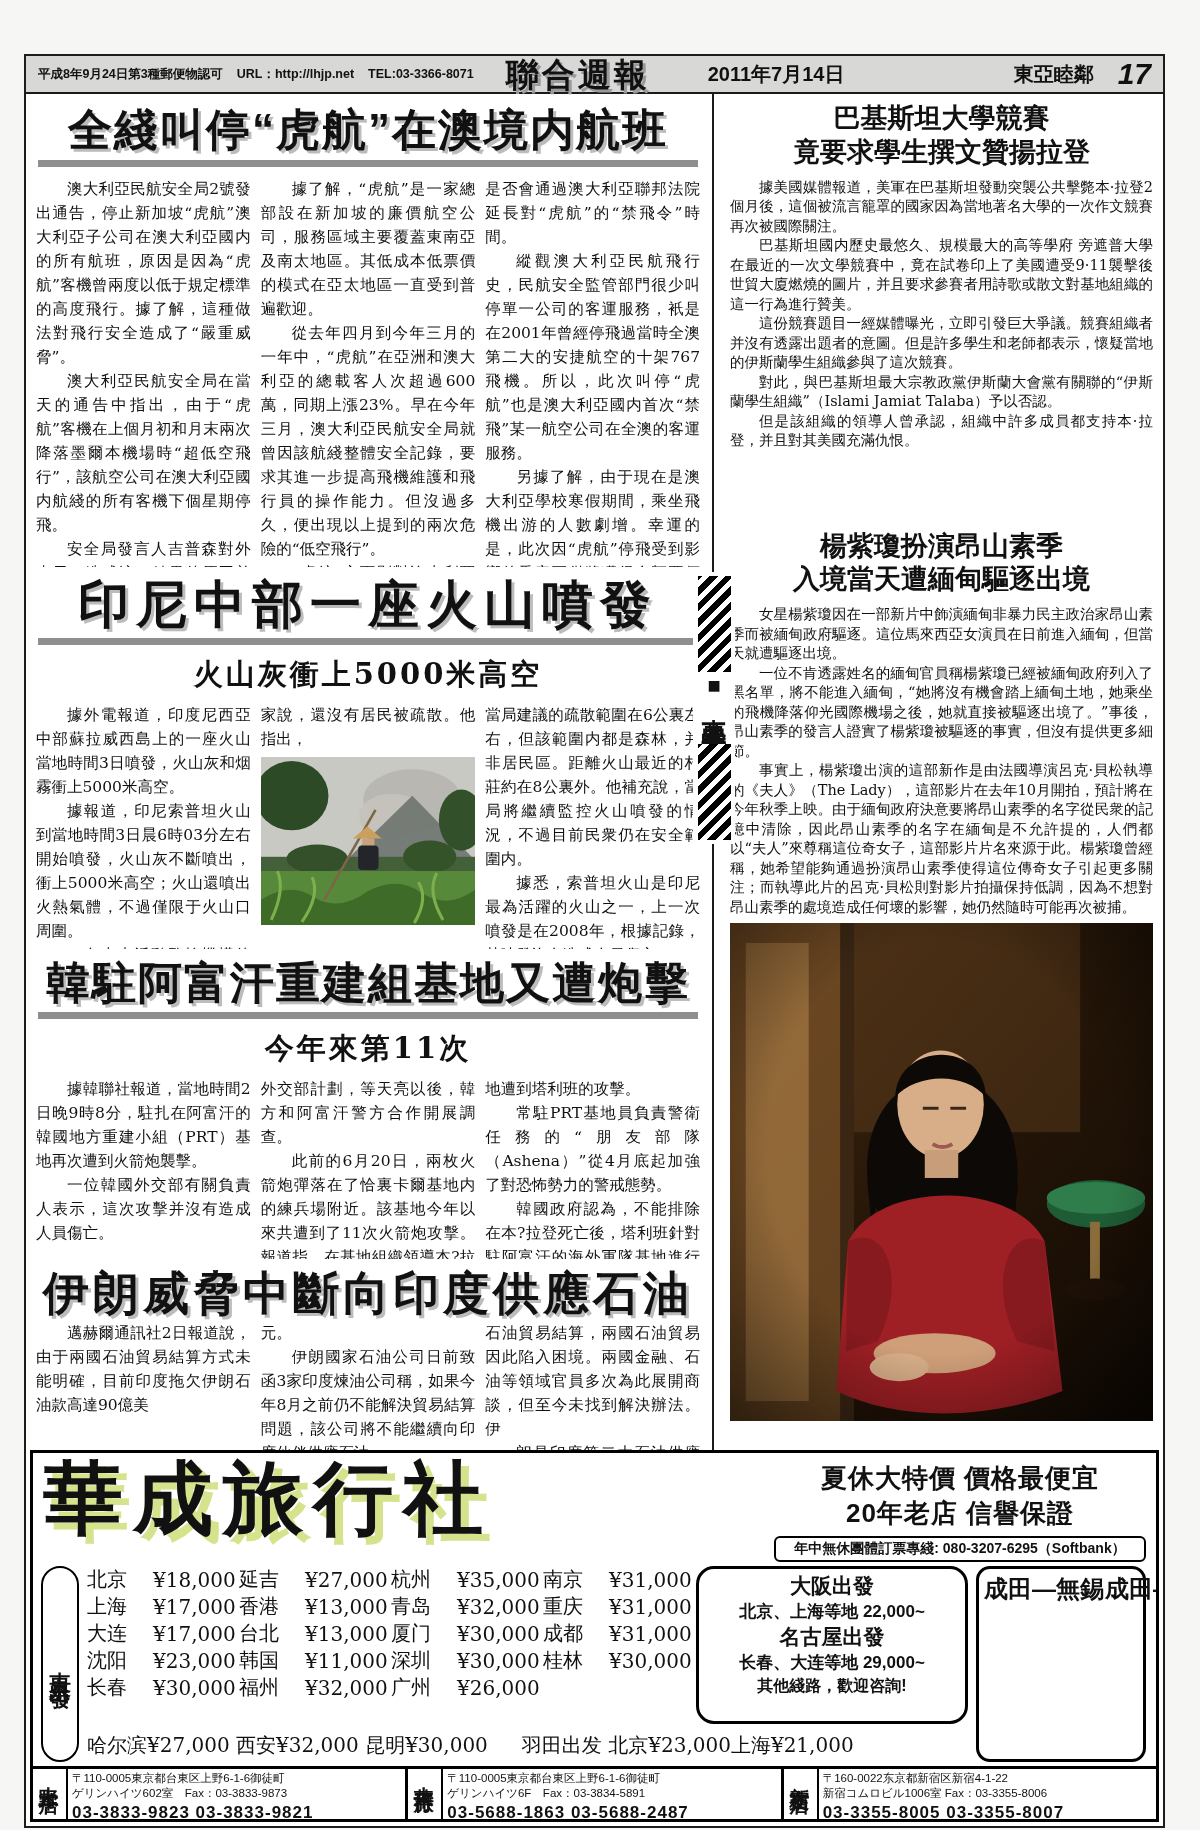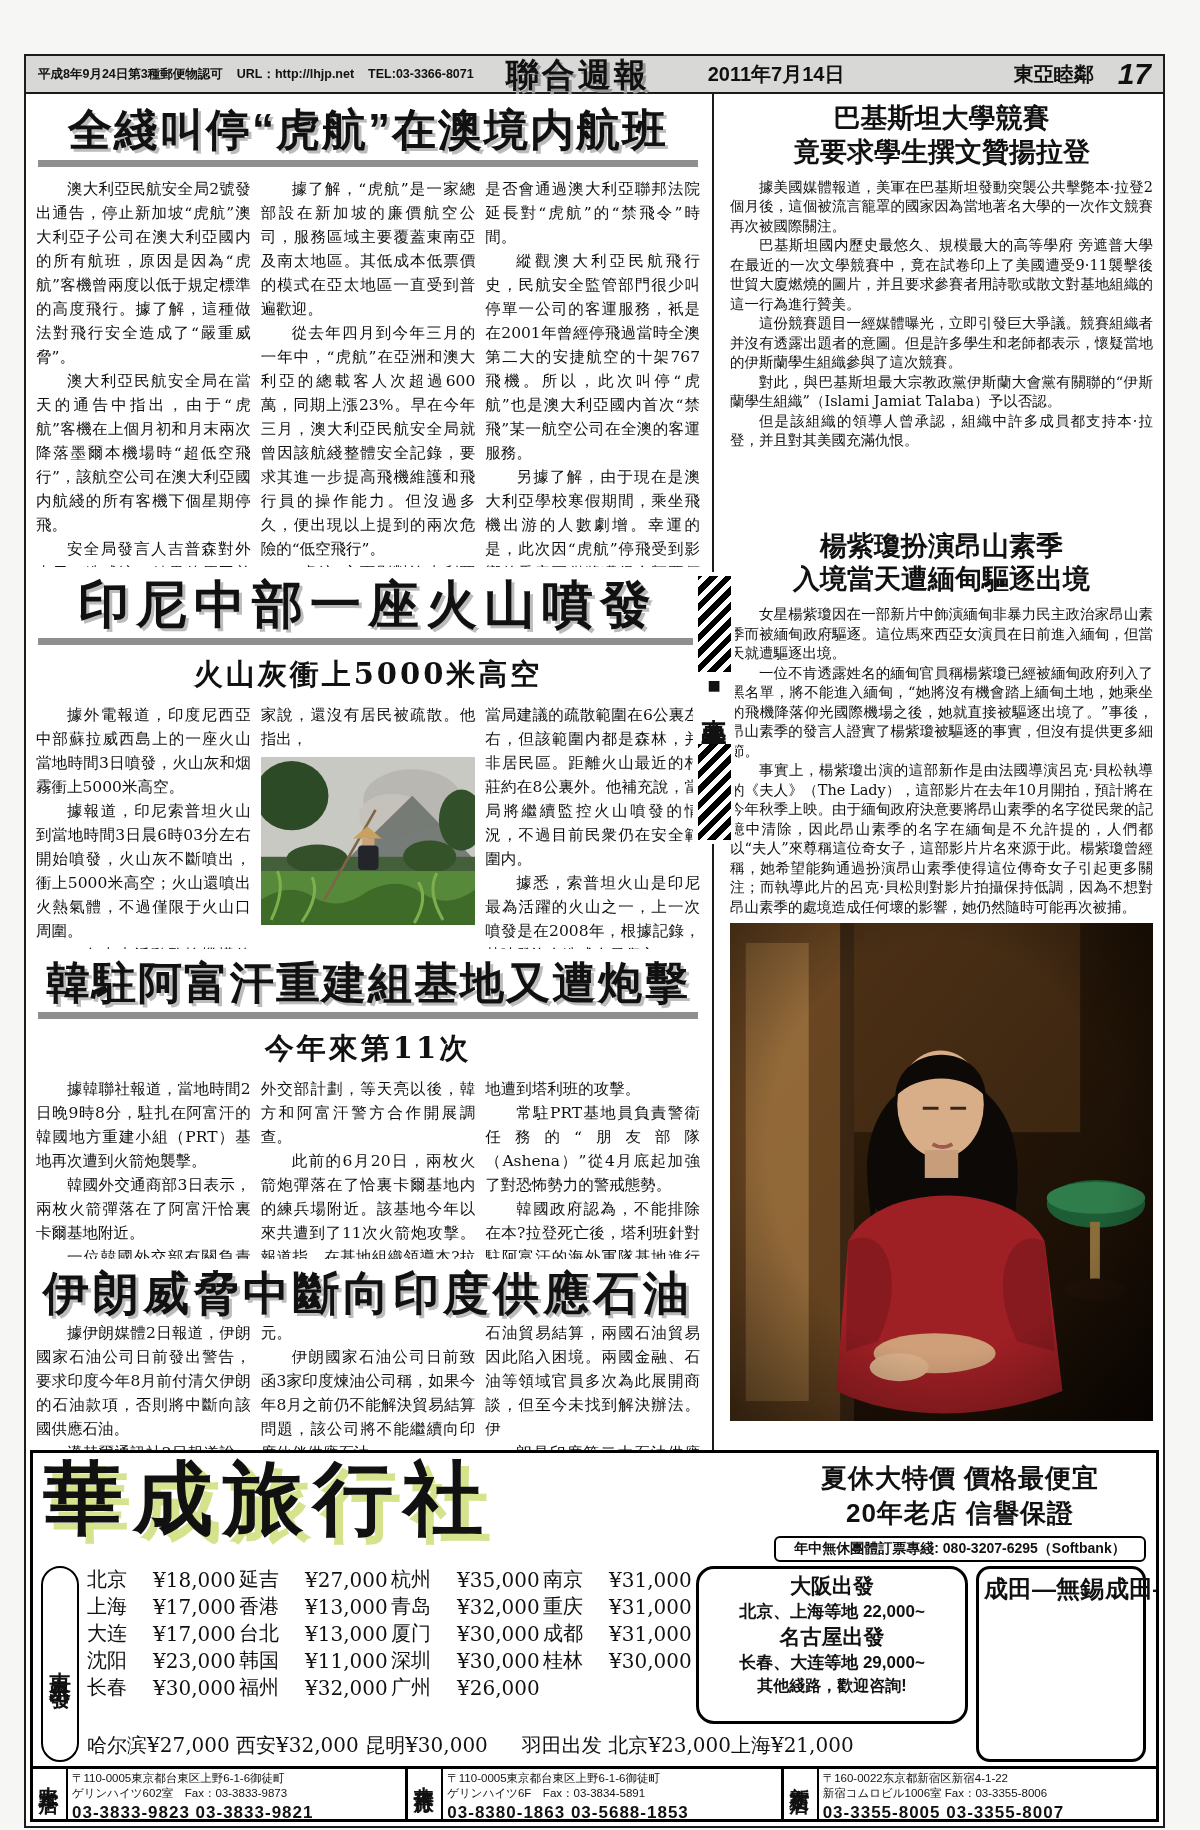--- a/index.html
+++ b/index.html
@@ -166,39 +166,37 @@
         </div>
       </article>
 
       <article class="korea">
         <h1 class="big">韓駐阿富汗重建組基地又遭炮擊</h1>
         <div class="h-rule"></div>
         <h2 class="sub">今年來第11次</h2>
         <div class="cols">
           <div class="col">
               <p>據韓聯社報道，當地時間2日晚9時8分，駐扎在阿富汗的韓國地方重建小組（PRT）基地再次遭到火箭炮襲擊。</p>
-              <p>韓國外交通商部3日表示，兩枚火箭彈落在了阿富汗恰裏卡爾基地附近。</p>
               <p>一位韓國外交部有關負責人表示，這次攻擊并沒有造成人員傷亡。</p>
             </div>
           <div class="col">
             <p class="cont">外交部計劃，等天亮以後，韓方和阿富汗警方合作開展調查。</p>
             <div class="paras"><p>此前的6月20日，兩枚火箭炮彈落在了恰裏卡爾基地内的練兵場附近。該基地今年以來共遭到了11次火箭炮攻擊。報道指，在基地組織領導本?拉登死亡後，這是第6次。</p></div>
           </div>
           <div class="col">
             <p class="cont">地遭到塔利班的攻擊。</p>
             <div class="paras"><p>常駐PRT基地員負責警衛任務的“朋友部隊（Ashena）”從4月底起加強了對恐怖勢力的警戒態勢。</p><p>韓國政府認為，不能排除在本?拉登死亡後，塔利班針對駐阿富汗的海外軍隊基地進行報復性攻擊的可能性，因此正在密切關注事態發展。</p></div>
           </div>
         </div>
       </article>
 
       <article class="iran">
         <h1 class="big">伊朗威脅中斷向印度供應石油</h1>
         <div class="cols">
           <div class="col">
-              <p>據伊朗媒體2日報道，伊朗國家石油公司日前發出警告，要求印度今年8月前付清欠伊朗的石油款項，否則將中斷向該國供應石油。</p>
               <p>邁赫爾通訊社2日報道說，由于兩國石油貿易結算方式未能明確，目前印度拖欠伊朗石油款高達90億美</p>
             </div>
           <div class="col">
             <p class="cont">元。</p>
             <div class="paras"><p>伊朗國家石油公司日前致函3家印度煉油公司稱，如果今年8月之前仍不能解決貿易結算問題，該公司將不能繼續向印度伙伴供應石油。</p></div>
           </div>
           <div class="col">
             <p class="cont">石油貿易結算，兩國石油貿易因此陷入困境。兩國金融、石油等領域官員多次為此展開商談，但至今未找到解決辦法。伊</p>
             <div class="paras"><p>朗是印度第二大石油供應國，每天向印度出口原油40萬桶，兩國石油年貿易額約為120億美元。</p></div>
           </div>
@@ -378,21 +376,21 @@
             <p>〒110-0005東京都台東区上野6-1-6御徒町</p>
             <p>ゲリンハイツ602室　Fax：03-3833-9873</p>
             <p>03-3833-9823  03-3833-9821</p>
           </div>
       </div>
       <div class="shop">
         <div class="shop-name">大華旅行</div>
         <div class="shop-lines">
             <p>〒110-0005東京都台東区上野6-1-6御徒町</p>
             <p>ゲリンハイツ6F　Fax：03-3834-5891</p>
-            <p>03-8380-1863  03-5688-1853</p>
+            <p>03-5688-1863  03-5688-2487</p>
           </div>
       </div>
       <div class="shop">
         <div class="shop-name">新宿支店</div>
         <div class="shop-lines">
             <p>〒160-0022东京都新宿区新宿4-1-22</p>
             <p>新宿コムロビル1006室 Fax：03-3355-8006</p>
             <p>03-3355-8005  03-3355-8007</p>
           </div>
       </div>

